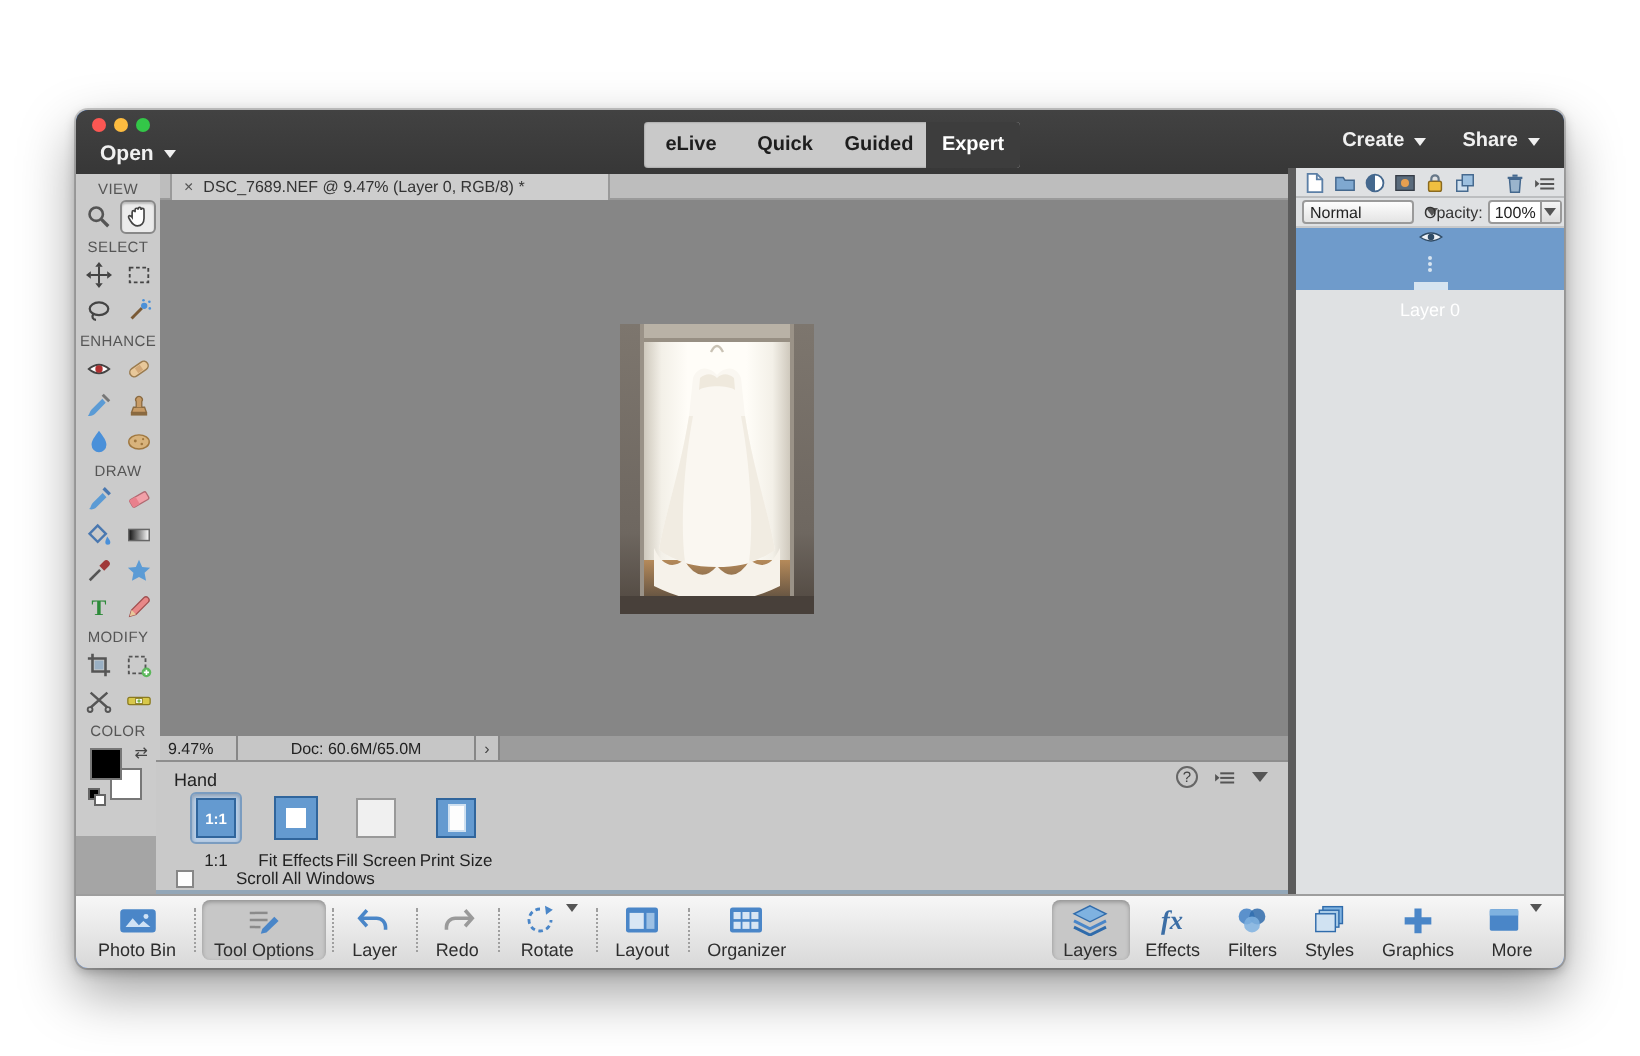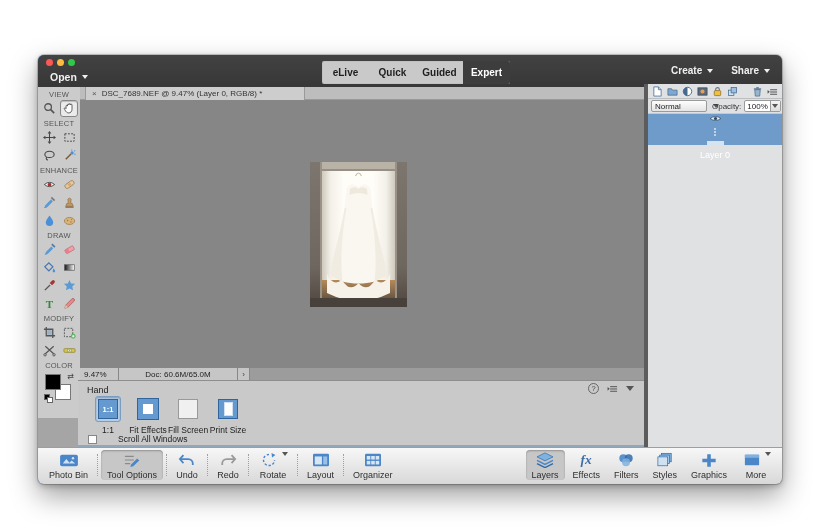--- a/index.html
+++ b/index.html
@@ -629,21 +629,21 @@
         <span class="tsep"></span>
         <div class="tk-item">
           <div class="tk-ic">
             <span>
               <svg viewBox="0 0 22 18">
                 <path d="M7 3.5L3 8l4 4.5" fill="none" stroke="#4a86c8" stroke-width="2"></path>
                 <path d="M4 8h8.5a5 5 0 015 5v1.5" fill="none" stroke="#4a86c8" stroke-width="2"></path>
               </svg>
             </span>
           </div>
-          <div class="tk-label">Undo</div>
+          <div class="tk-label">Layer</div>
         </div>
         <span class="tsep"></span>
         <div class="tk-item">
           <div class="tk-ic">
             <span>
               <svg viewBox="0 0 22 18">
                 <path d="M15 3.5L19 8l-4 4.5" fill="none" stroke="#9a9a9a" stroke-width="2"></path>
                 <path d="M18 8H9.5a5 5 0 00-5 5v1.5" fill="none" stroke="#9a9a9a" stroke-width="2"></path>
               </svg>
             </span>

